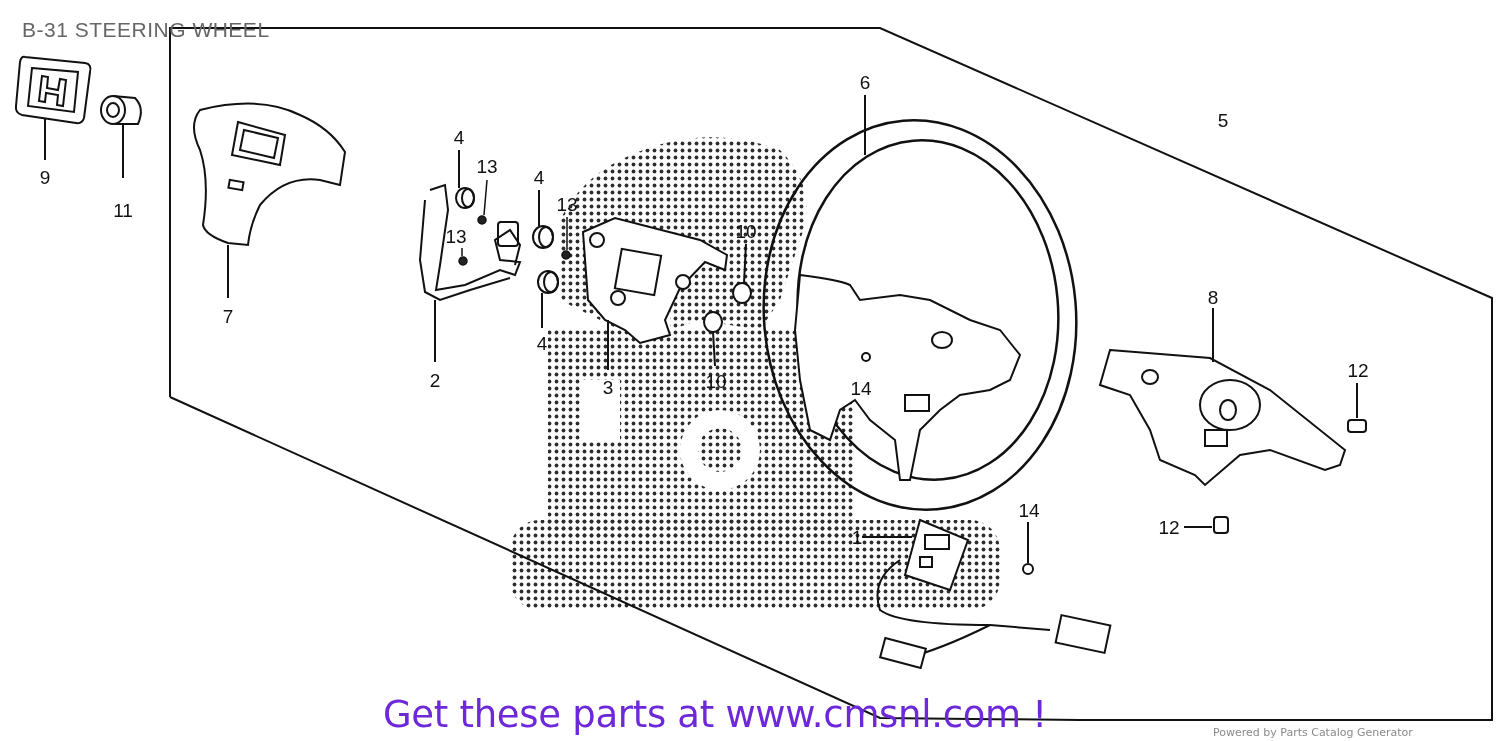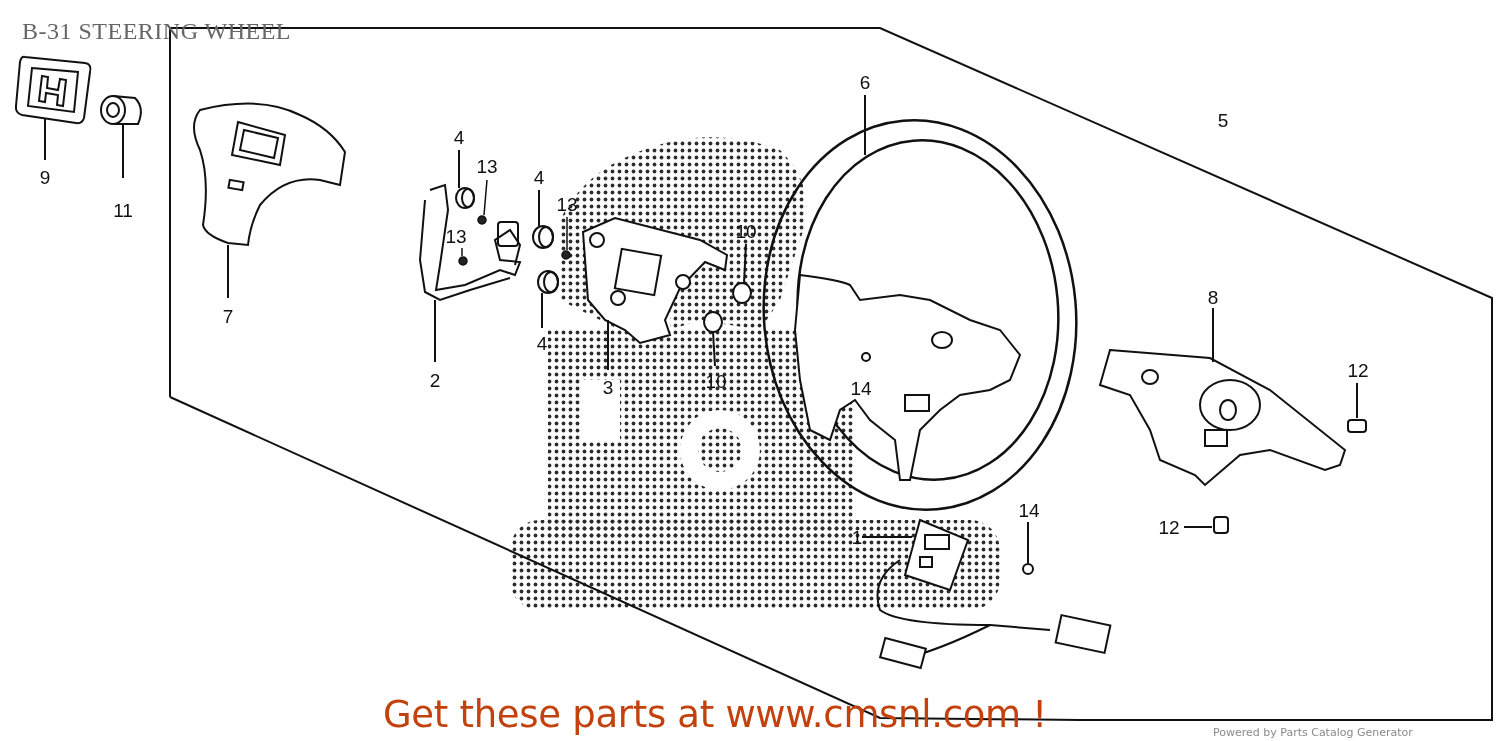--- a/index.html
+++ b/index.html
@@ -1,18 +1,18 @@
 <!DOCTYPE html>
 <html><head>
 <meta charset="utf-8">
 <style>
   html, body { margin: 0; padding: 0; background: #ffffff; }
   body { width: 1500px; height: 741px; position: relative; overflow: hidden; font-family: "Liberation Sans", "DejaVu Sans", sans-serif; }
-  .title { position: absolute; left: 22px; top: 18px; font-size: 24px; color: #666666; letter-spacing: 0.5px; font-family: Liberation Serif, serif; }
-  .promo { position: absolute; left: 383px; top: 693px; font-size: 37px; color: #c2410c; font-family: "DejaVu Sans", sans-serif; white-space: nowrap; letter-spacing: -0.3px; }
+  .title { position: absolute; left: 22px; top: 18px; font-size: 21px; color: #666666; letter-spacing: 0.5px; font-family: Liberation Sans, sans-serif; }
+  .promo { position: absolute; left: 383px; top: 693px; font-size: 37px; color: #6d28d9; font-family: "DejaVu Sans", sans-serif; white-space: nowrap; letter-spacing: -0.3px; }
   .powered { position: absolute; left: 1213px; top: 726px; font-size: 11px; color: #8a8a8a; font-family: "DejaVu Sans", sans-serif; white-space: nowrap; }
   .callout { position: absolute; font-size: 19px; color: #111111; font-family: "Liberation Sans", sans-serif; line-height: 1; transform: translate(-50%, -50%); }
   svg.diagram { position: absolute; left: 0; top: 0; }
 </style>
 </head>
 <body>
 
 <svg class="diagram" width="1500" height="741" viewBox="0 0 1500 741">
   <defs>
     <pattern id="dots" x="0" y="0" width="7" height="7" patternUnits="userSpaceOnUse">

